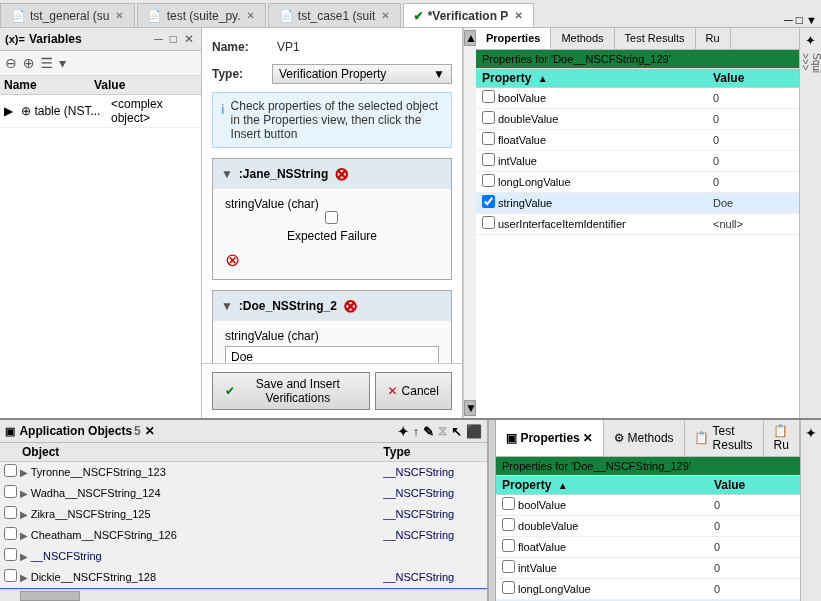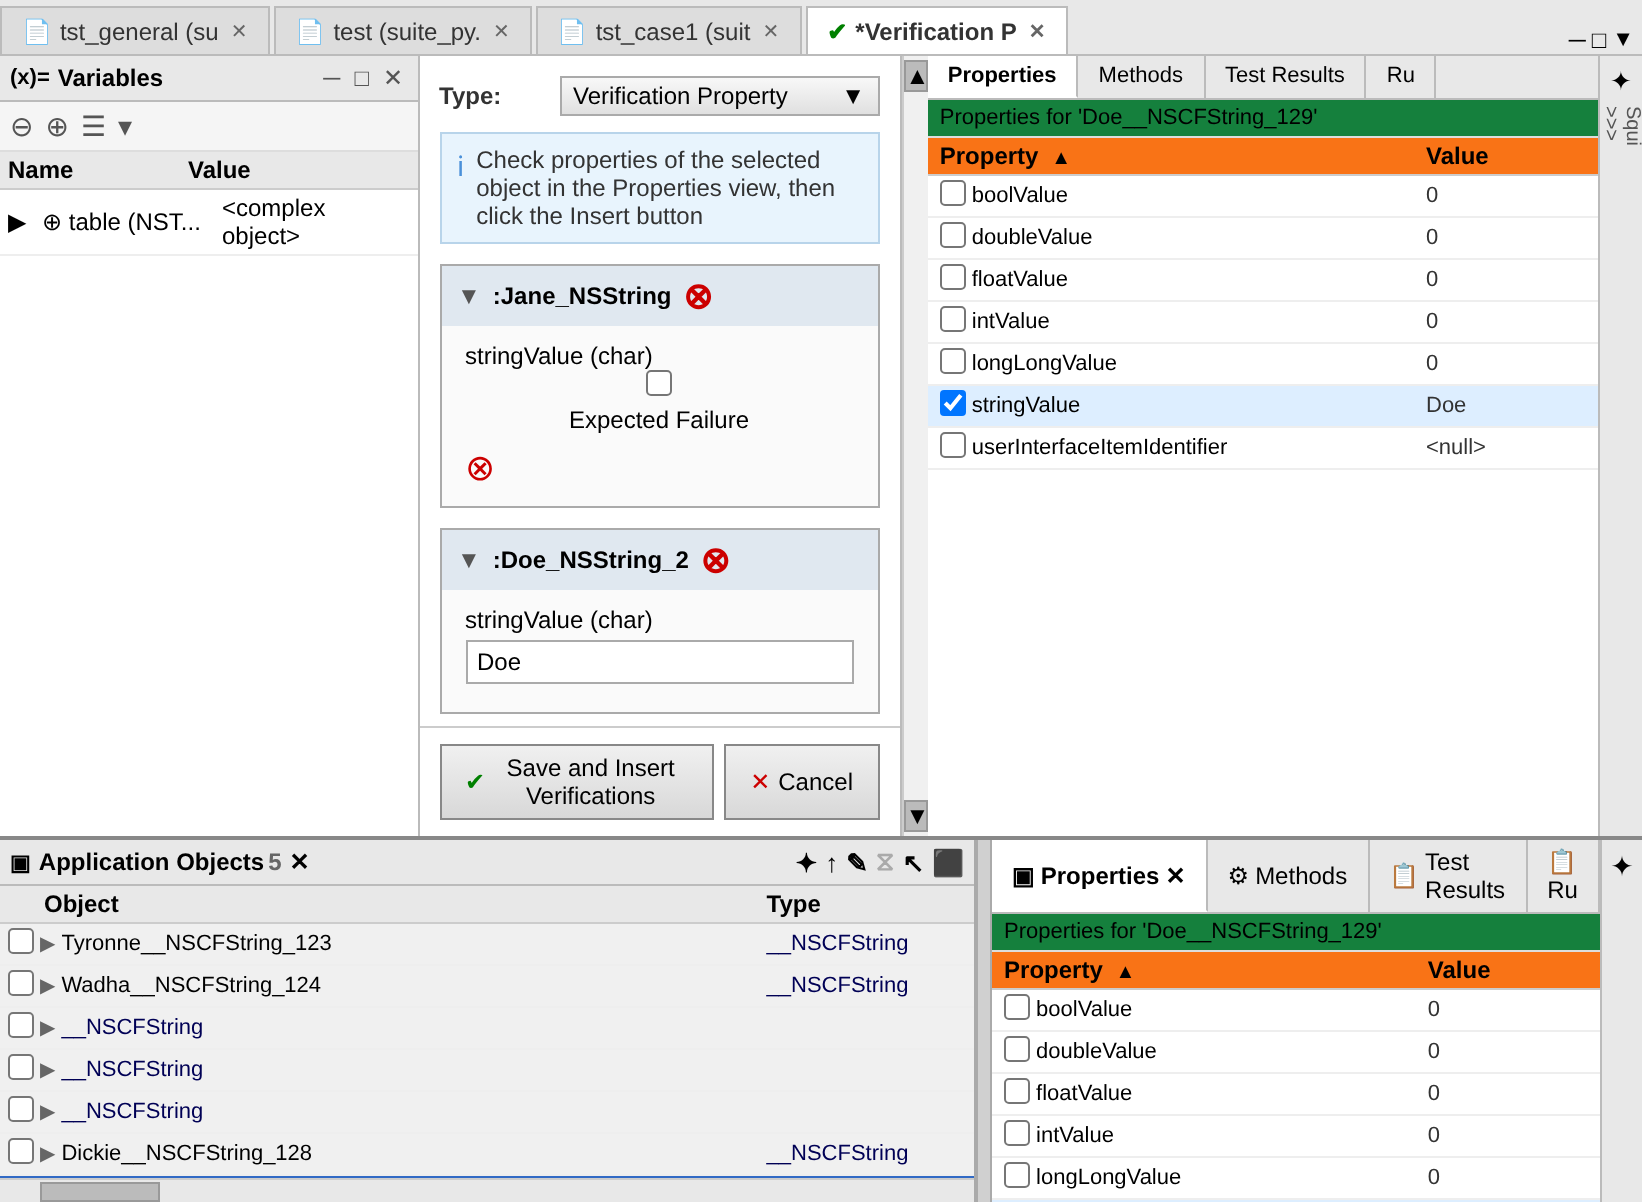--- a/index.html
+++ b/index.html
@@ -247,21 +247,21 @@
       font-weight: bold;
     }
     .props-for-label {
       padding: 3px 6px;
       background: #15803d;
       border-bottom: 1px solid #ddd;
       font-size: 11px;
     }
     .props-table-header {
       display: flex;
-      background: #f97316;
+      background: #5eead4;
       border-bottom: 1px solid #ccc;
       font-weight: bold;
       padding: 2px 6px;
     }
     .prop-col { flex: 1; }
     .val-col { width: 80px; }
     .props-rows { overflow-y: auto; flex: 1; }
     .prop-row {
       display: flex;
       align-items: center;
@@ -372,20 +372,24 @@
     <div class="table-row">
       <span class="row-expand">▶</span>
       <span class="col-name">⊕ table (NST...</span>
       <span class="col-value">&lt;complex object&gt;</span>
     </div>
   </div>
 
   <div class="center-panel">
     <div class="verification-content">
 
+      <div class="field-row">
+        <span class="field-label">Name:</span>
+        <input class="field-value" type="text" value="VP1" style="width: 180px; border: none; background: transparent; font-weight: normal;">
+      </div>
 
       <div class="field-row">
         <span class="field-label">Type:</span>
         <div class="field-select" style="width:160px; border:1px solid #aaa; padding:2px 6px; background:linear-gradient(#f8f8f8,#e0e0e0); display:flex; align-items:center; gap:4px;">
           <span>Verification Property</span>
           <span style="margin-left:auto;">▼</span>
         </div>
       </div>
 
       <div class="info-bar">
@@ -539,25 +543,27 @@
       </div>
       <div class="app-row">
         <span class="checkbox"><input type="checkbox" style=""></span>
         <span class="arrow">▶</span>
         <span class="obj-name">Wadha__NSCFString_124</span>
         <span class="obj-type">__NSCFString</span>
       </div>
       <div class="app-row">
         <span class="checkbox"><input type="checkbox" style=""></span>
         <span class="arrow">▶</span>
+        <span class="obj-name">Zikra__NSCFString_125</span>
         <span class="obj-type">__NSCFString</span>
       </div>
       <div class="app-row">
         <span class="checkbox"><input type="checkbox" style=""></span>
         <span class="arrow">▶</span>
+        <span class="obj-name">Cheatham__NSCFString_126</span>
         <span class="obj-type">__NSCFString</span>
       </div>
       <div class="app-row">
         <span class="checkbox"><input type="checkbox" style=""></span>
         <span class="arrow">▶</span>
         <span class="obj-type">__NSCFString</span>
       </div>
       <div class="app-row">
         <span class="checkbox"><input type="checkbox" style=""></span>
         <span class="arrow">▶</span>

